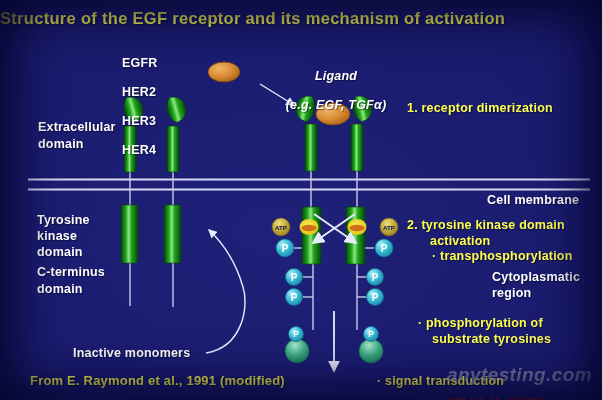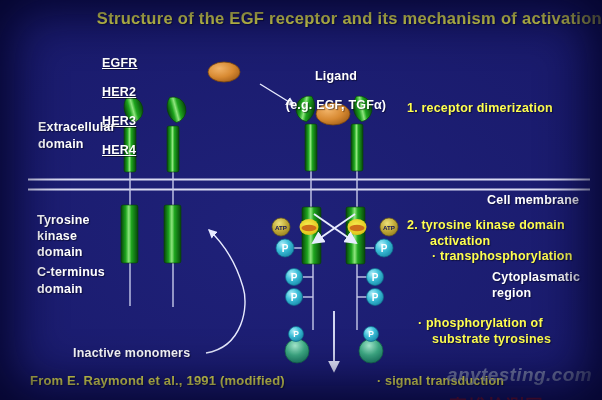--- a/index.html
+++ b/index.html
@@ -4,23 +4,23 @@
 <style>
   html,body{margin:0;padding:0;background:#000;}
   .slide{position:relative;width:602px;height:400px;overflow:hidden;
     font-family:"Liberation Sans",sans-serif;
     background:radial-gradient(130% 130% at 45% 58%, #1f2179 0%, #191a6b 55%, #10104e 100%);}
   .vignette{position:absolute;inset:0;box-shadow:inset 0 0 48px 14px rgba(4,4,42,.95);pointer-events:none;}
   svg.art{position:absolute;left:0;top:0;}
   .t{position:absolute;font-weight:bold;color:#ffffff;font-size:12.5px;line-height:16px;
      letter-spacing:.2px;white-space:pre-line;text-shadow:1px 1px 1px rgba(0,0,12,.5);}
   .y{color:#ffff4f;}
-  .title{left:0;top:10px;width:602px;text-align:right;font-size:16.5px;letter-spacing:.3px;}
-  .rlist{left:102px;top:41px;line-height:14.6px;text-decoration:underline;}
-  .ligand{left:284px;top:54px;width:104px;text-align:center;line-height:14.5px;}
+  .title{left:0;top:10px;width:602px;text-align:left;font-size:16.5px;letter-spacing:.3px;}
+  .rlist{left:122px;top:41px;line-height:14.6px;}
+  .ligand{left:284px;top:54px;width:104px;text-align:center;line-height:14.5px;font-style:italic;}
   .wm-cn{color:rgba(163,22,30,.92);font-size:18px;line-height:30px;letter-spacing:1px;
      font-family:"DejaVu Sans",sans-serif;text-shadow:none;white-space:nowrap;margin-top:48px;}
   .wm-en{color:rgba(148,157,182,.75);font-size:19px;font-style:italic;letter-spacing:.4px;
      text-shadow:none;white-space:nowrap;}
   .badge-p{font:bold 10px "Liberation Sans",sans-serif;fill:#ffffff;}
   .badge-ps{font:bold 8.5px "Liberation Sans",sans-serif;fill:#ffffff;}
   .badge-atp{font:bold 6.2px "Liberation Sans",sans-serif;fill:#14145a;}
 </style>
 </head>
 <body>

